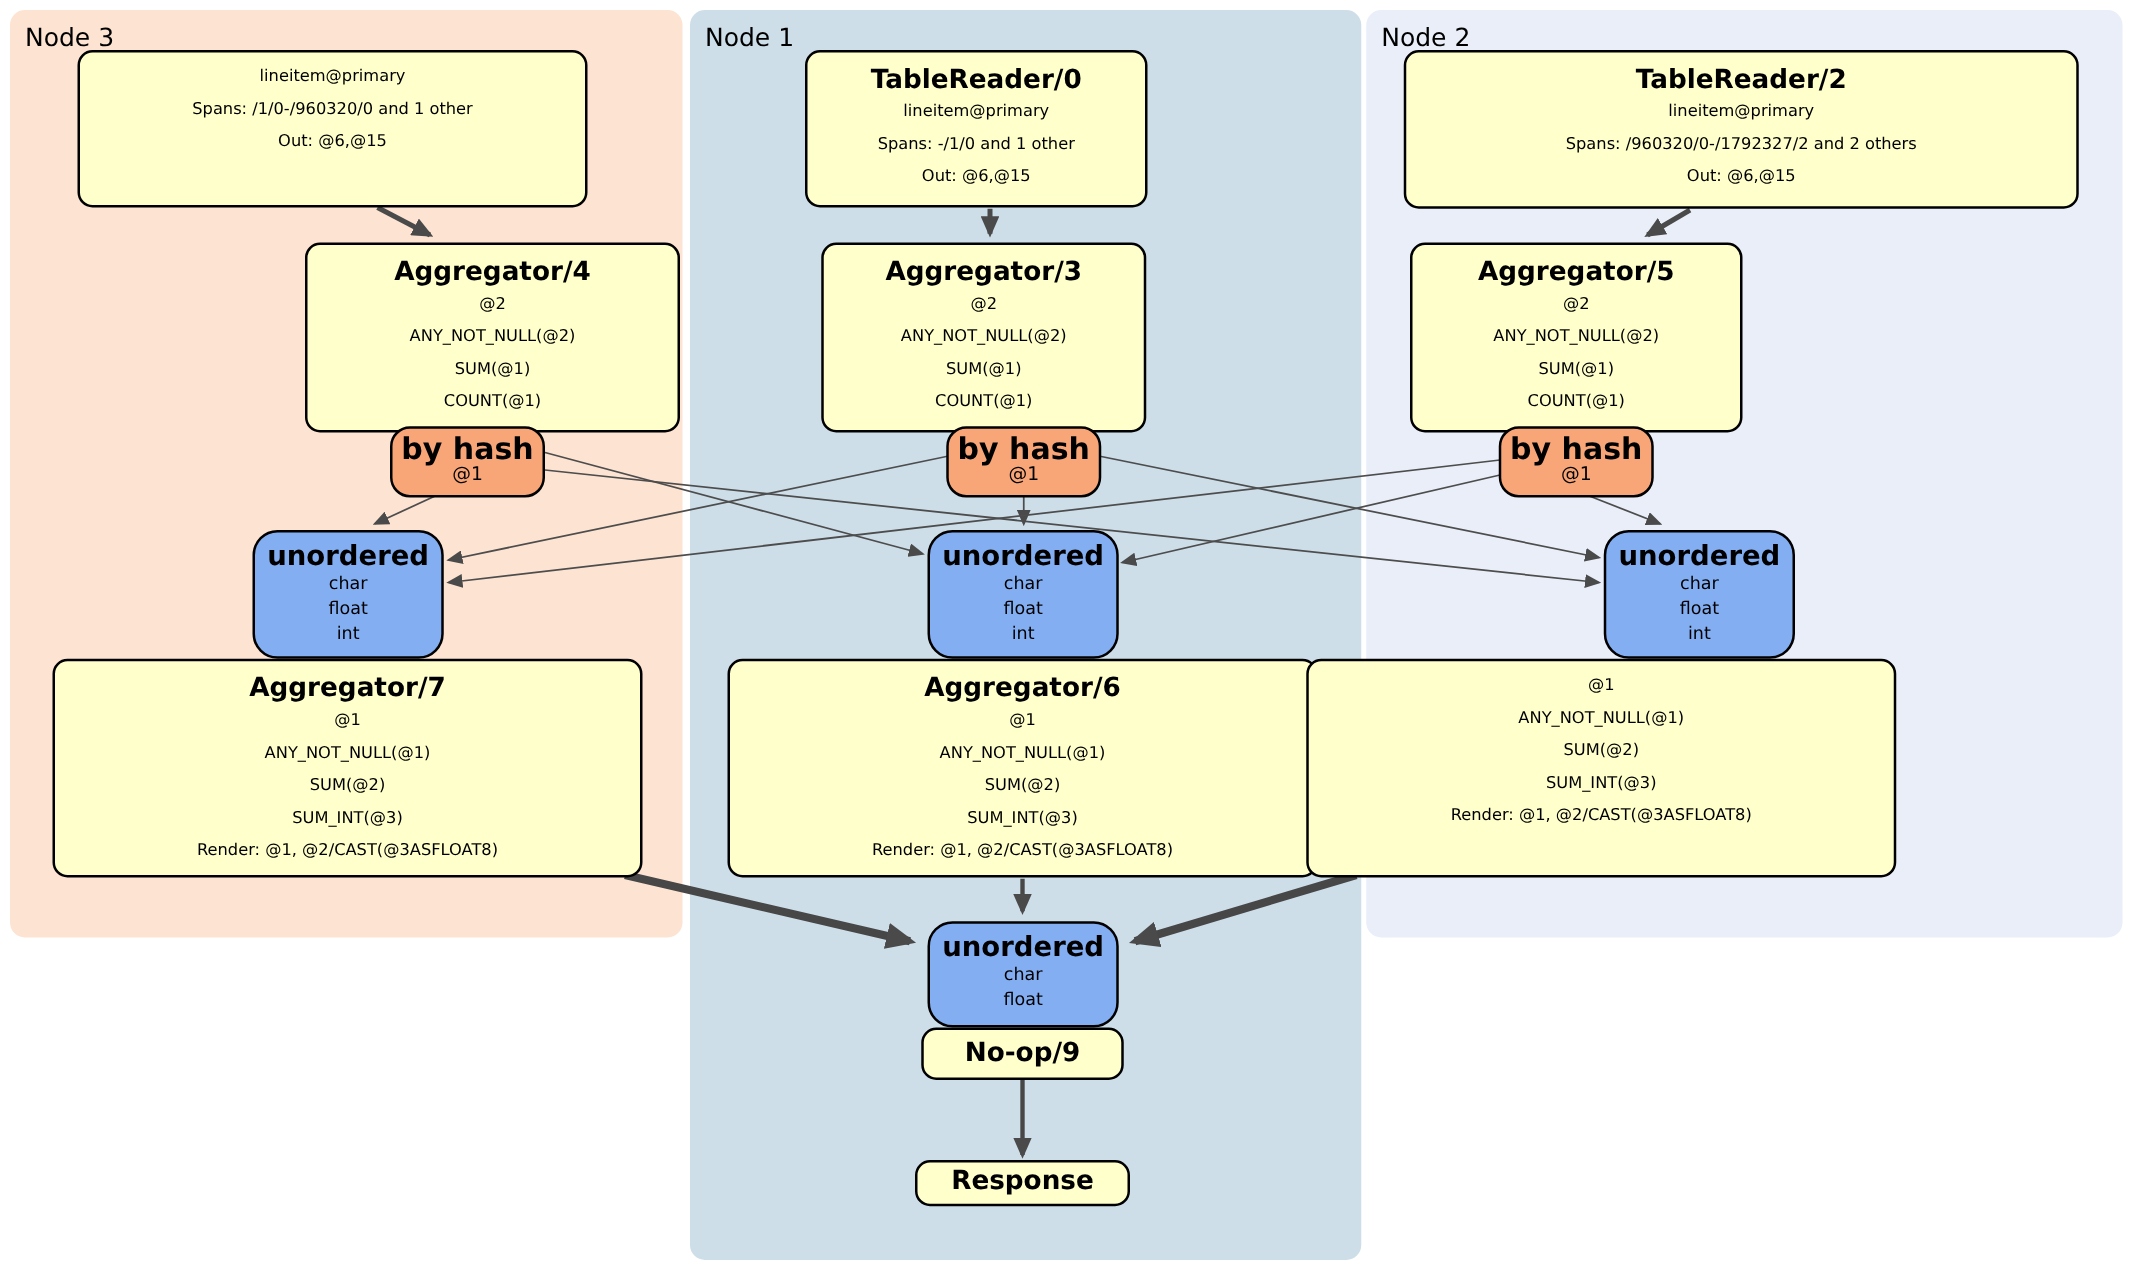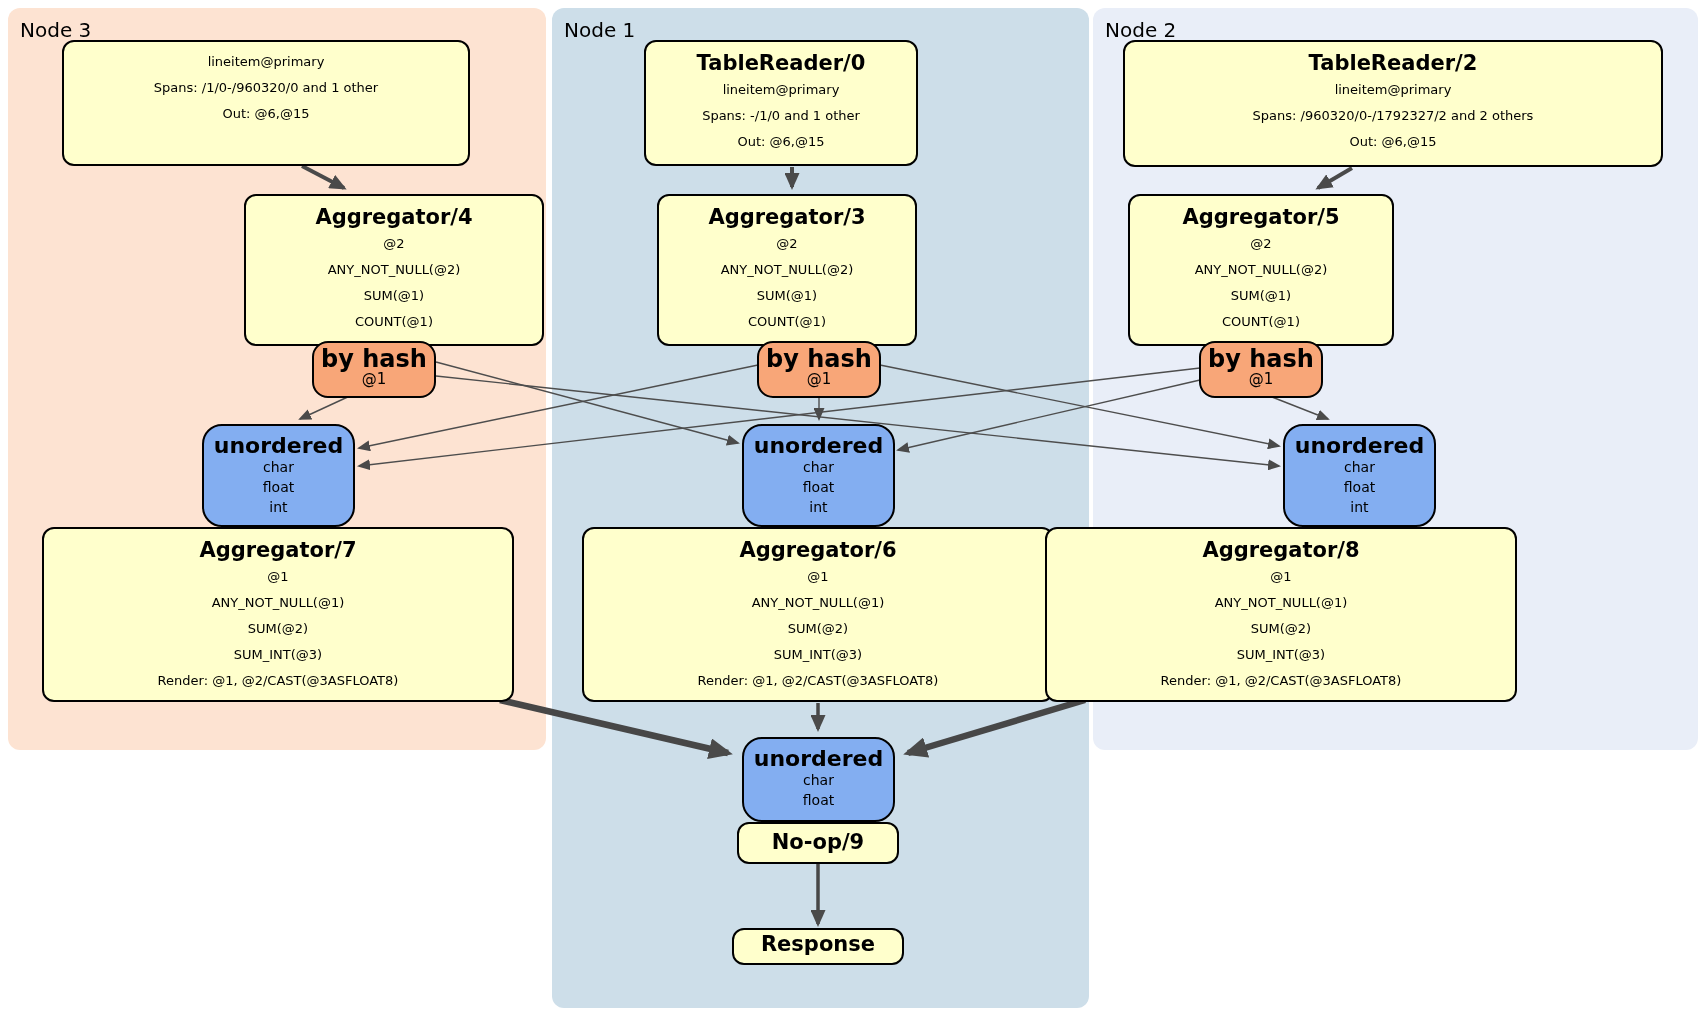--- a/index.html
+++ b/index.html
@@ -158,21 +158,20 @@
     <div class="rtitle">by hash</div>
     <div class="rsub">@1</div>
   </div>
   <div class="sync" style="left:1283px;top:424px;width:153px;height:103px;">
     <div class="stitle">unordered</div>
     <div class="ssub">char</div>
     <div class="ssub">float</div>
     <div class="ssub">int</div>
   </div>
   <div class="pbox" style="left:1045px;top:527px;width:472px;height:175px;">
-    <div class="ptitle">Aggregator/8</div>
     <div class="pline">@1</div>
     <div class="pline">ANY_NOT_NULL(@1)</div>
     <div class="pline">SUM(@2)</div>
     <div class="pline">SUM_INT(@3)</div>
     <div class="pline">Render: @1, @2/CAST(@3ASFLOAT8)</div>
   </div>
 
   <div class="sync" style="left:742px;top:737px;width:153px;height:85px;">
     <div class="stitle">unordered</div>
     <div class="ssub">char</div>

